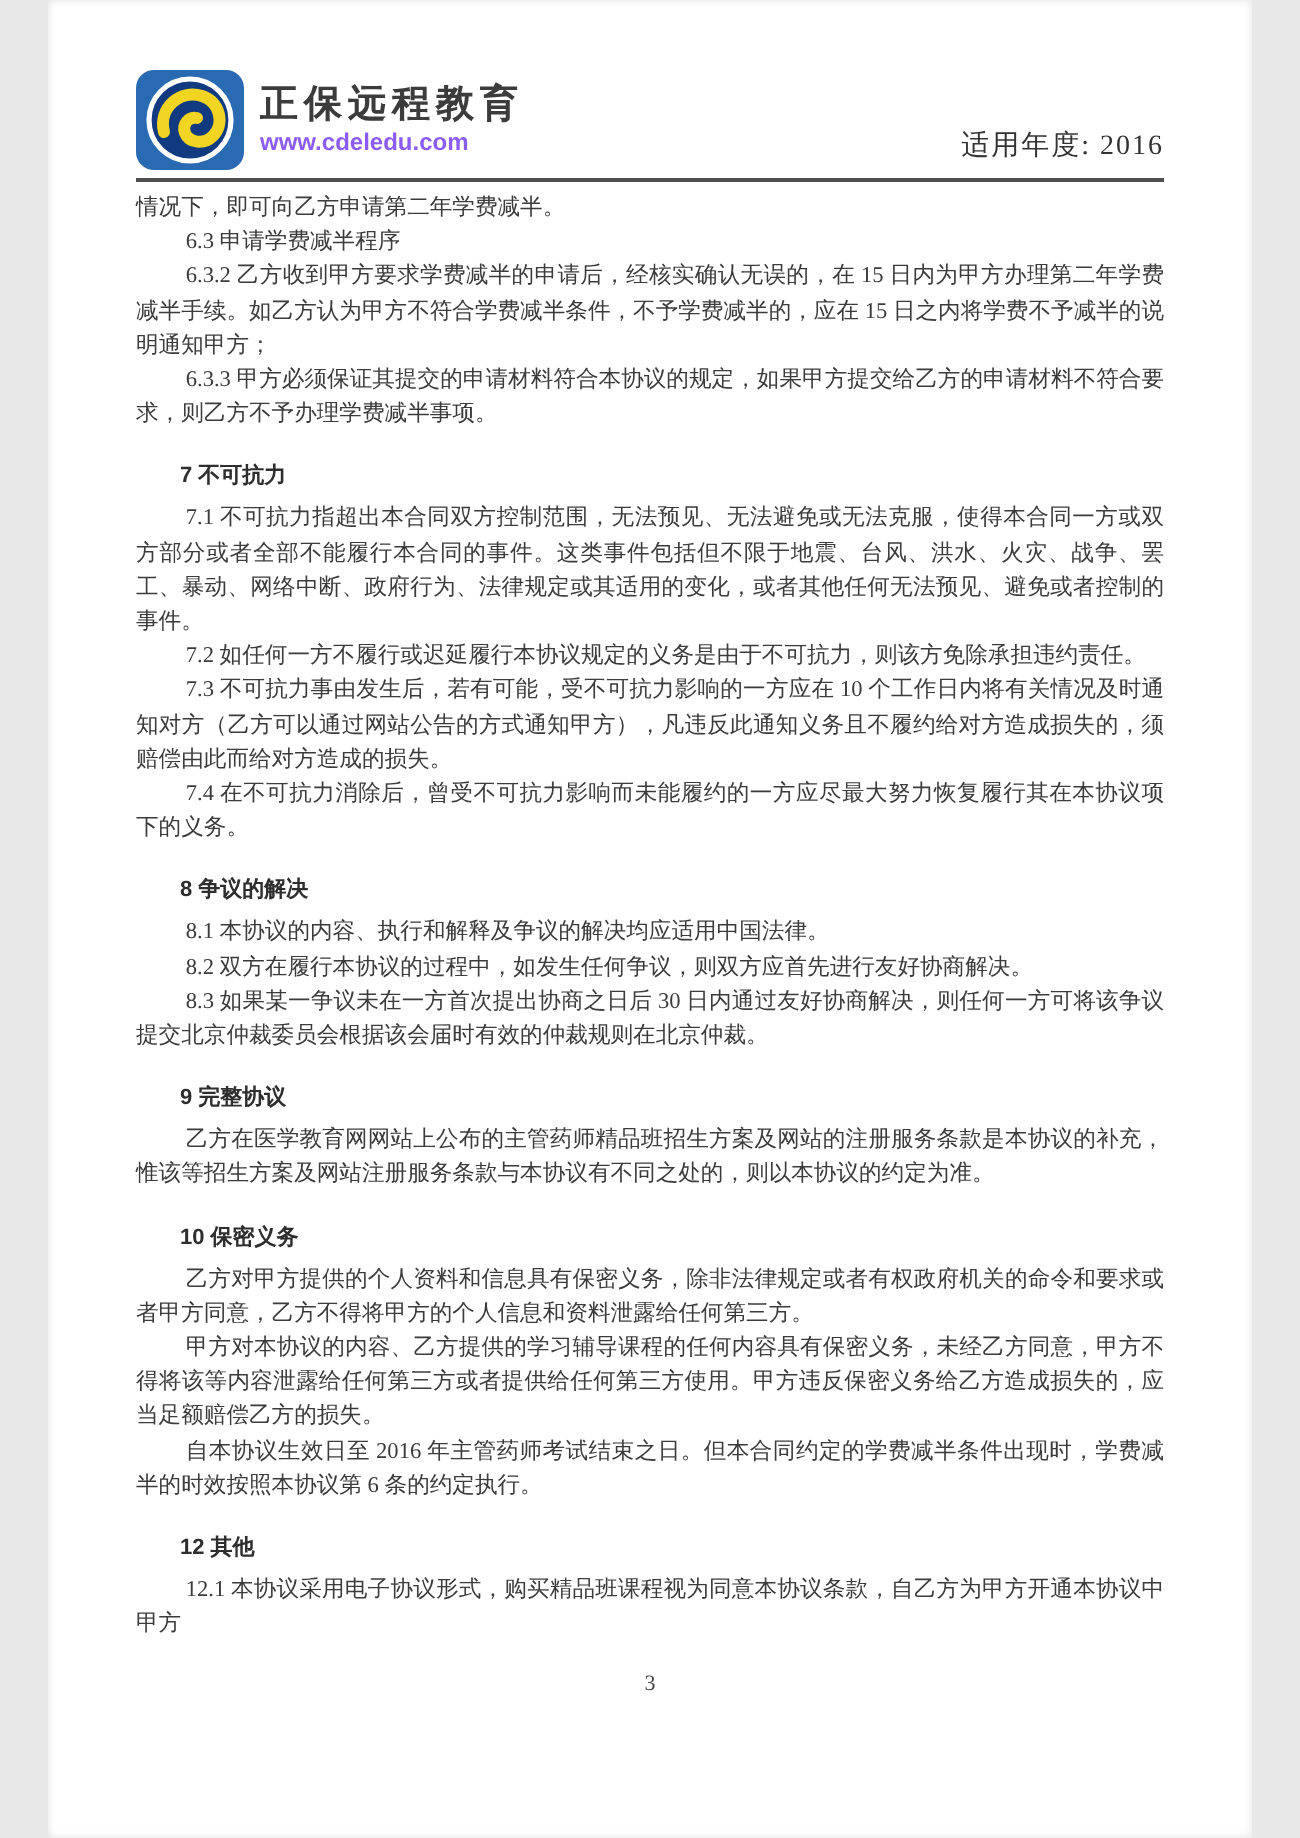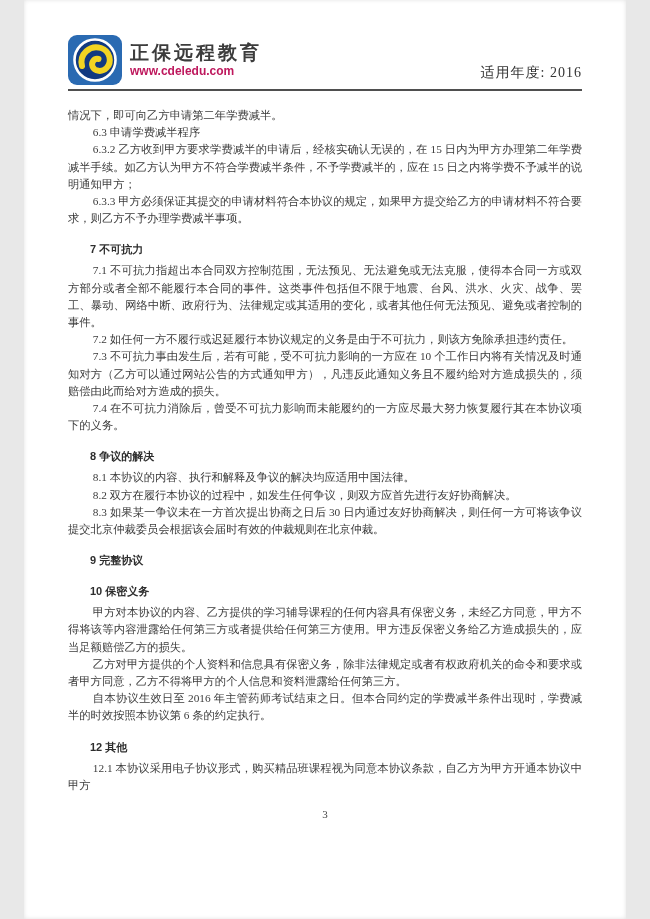--- a/index.html
+++ b/index.html
@@ -50,32 +50,32 @@
     font-family: "Liberation Sans", "DejaVu Sans", sans-serif;
     font-weight: bold;
     font-size: 19px;
     letter-spacing: 3px;
     color: #3c3c3c;
   }
   .brand-url {
     font-family: "Liberation Sans", "DejaVu Sans", sans-serif;
     font-weight: bold;
     font-size: 12px;
-    color: #be185d;
+    color: #8b5cf6;
     margin-top: 2px;
   }
   .year-label {
     font-size: 14px;
     color: #333333;
     padding-bottom: 3px;
     letter-spacing: 1px;
   }
   
   .doc-body {
-    padding-top: 16px;
+    padding-top: 5px;
     font-size: 11.3px;
     line-height: 17.2px;
     text-align: justify;
   }
   .doc-body p.paragraph {
     margin: 0;
     text-indent: 2.2em;
   }
   .doc-body p.paragraph.no-indent {
     text-indent: 0;
@@ -126,23 +126,24 @@
         <h2 class="heading">7 不可抗力</h2>
         <p class="paragraph">7.1 不可抗力指超出本合同双方控制范围，无法预见、无法避免或无法克服，使得本合同一方或双方部分或者全部不能履行本合同的事件。这类事件包括但不限于地震、台风、洪水、火灾、战争、罢工、暴动、网络中断、政府行为、法律规定或其适用的变化，或者其他任何无法预见、避免或者控制的事件。</p>
         <p class="paragraph">7.2 如任何一方不履行或迟延履行本协议规定的义务是由于不可抗力，则该方免除承担违约责任。</p>
         <p class="paragraph">7.3 不可抗力事由发生后，若有可能，受不可抗力影响的一方应在 10 个工作日内将有关情况及时通知对方（乙方可以通过网站公告的方式通知甲方），凡违反此通知义务且不履约给对方造成损失的，须赔偿由此而给对方造成的损失。</p>
         <p class="paragraph">7.4 在不可抗力消除后，曾受不可抗力影响而未能履约的一方应尽最大努力恢复履行其在本协议项下的义务。</p>
         <h2 class="heading">8 争议的解决</h2>
         <p class="paragraph">8.1 本协议的内容、执行和解释及争议的解决均应适用中国法律。</p>
         <p class="paragraph">8.2 双方在履行本协议的过程中，如发生任何争议，则双方应首先进行友好协商解决。</p>
         <p class="paragraph">8.3 如果某一争议未在一方首次提出协商之日后 30 日内通过友好协商解决，则任何一方可将该争议提交北京仲裁委员会根据该会届时有效的仲裁规则在北京仲裁。</p>
         <h2 class="heading">9 完整协议</h2>
+        <p class="paragraph">乙方在医学教育网网站上公布的主管药师精品班招生方案及网站的注册服务条款是本协议的补充，惟该等招生方案及网站注册服务条款与本协议有不同之处的，则以本协议的约定为准。</p>
         <h2 class="heading">10 保密义务</h2>
+        <p class="paragraph">乙方对甲方提供的个人资料和信息具有保密义务，除非法律规定或者有权政府机关的命令和要求或者甲方同意，乙方不得将甲方的个人信息和资料泄露给任何第三方。</p>
         <p class="paragraph">甲方对本协议的内容、乙方提供的学习辅导课程的任何内容具有保密义务，未经乙方同意，甲方不得将该等内容泄露给任何第三方或者提供给任何第三方使用。甲方违反保密义务给乙方造成损失的，应当足额赔偿乙方的损失。</p>
-        <p class="paragraph">乙方对甲方提供的个人资料和信息具有保密义务，除非法律规定或者有权政府机关的命令和要求或者甲方同意，乙方不得将甲方的个人信息和资料泄露给任何第三方。</p>
         <p class="paragraph">自本协议生效日至 2016 年主管药师考试结束之日。但本合同约定的学费减半条件出现时，学费减半的时效按照本协议第 6 条的约定执行。</p>
         <h2 class="heading">12 其他</h2>
         <p class="paragraph">12.1 本协议采用电子协议形式，购买精品班课程视为同意本协议条款，自乙方为甲方开通本协议中甲方</p>
       </div>
 
     <div class="page-footer">3</div>
 
   </div>
 </div>
 

